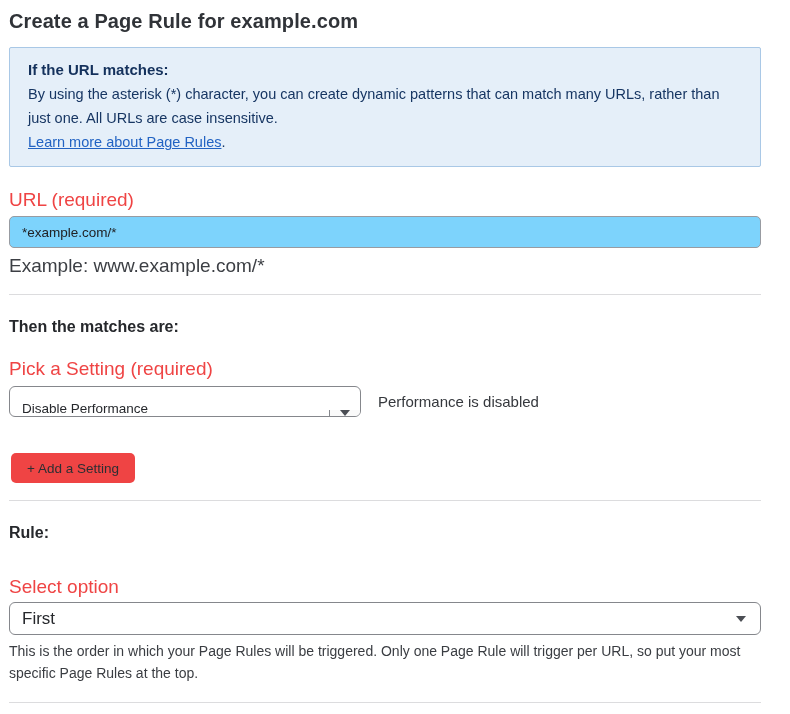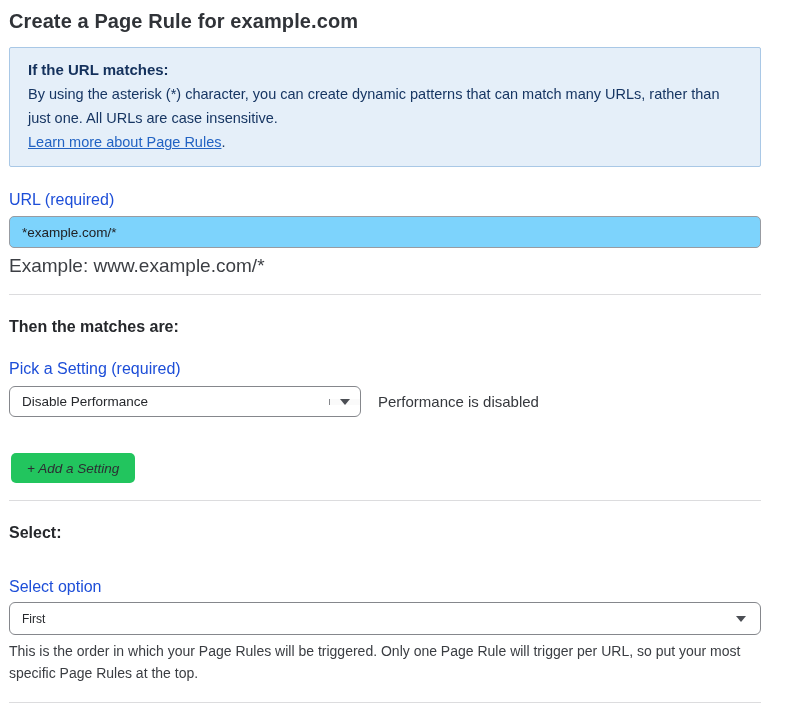--- a/index.html
+++ b/index.html
@@ -40,22 +40,22 @@
     color: #14315c;
   }
   .info-box .info-link {
     color: #2263c3;
     text-decoration: underline;
     cursor: pointer;
   }
   
   .field-label {
     margin-top: 25px;
-    font-size: 16px;
-    color: #1d4ed8;
+    font-size: 19px;
+    color: #ef4444;
     line-height: 16px;
   }
   .url-input {
     display: block;
     margin-top: 8px;
     width: 100%;
     height: 32px;
     background: #7dd3fc;
     border: 1px solid #989ba1;
     border-radius: 5px;
@@ -90,21 +90,21 @@
     display: flex;
     align-items: center;
   }
   .dropdown {
     width: 352px;
     height: 31px;
     background: #ffffff;
     border: 1px solid #85878c;
     border-radius: 6px;
     display: flex;
-    align-items: center;
+    align-items: flex-end;
     cursor: pointer;
     overflow: hidden;
   }
   .dropdown-value {
     flex: 1;
     display: flex;
     align-items: center;
     padding: 0 12px;
     font-size: 13.5px;
     color: #26282c;
@@ -137,23 +137,22 @@
     height: 31px;
     padding: 0 16px;
     border: none;
     border-radius: 5px;
     font-family: "Liberation Sans", sans-serif;
     font-size: 13.5px;
     cursor: pointer;
     white-space: nowrap;
   }
   .btn-gray {
-    background: #22c55e;
+    background: #ef4444;
     color: #2c2f33;
-    font-style: italic;
   }
   .btn-blue {
     background: #1a6ef5;
     color: #ffffff;
   }
   .add-setting-btn {
     margin-top: 36px;
     margin-left: 2px;
     height: 30px;
   }
@@ -162,21 +161,21 @@
     margin-top: 7px;
     width: 100%;
     height: 33px;
     background: #ffffff;
     border: 1px solid #85878c;
     border-radius: 6px;
     display: flex;
     align-items: center;
     justify-content: space-between;
     padding: 0 14px 0 12px;
-    font-size: 12px;
+    font-size: 17px;
     color: #26282c;
     cursor: pointer;
   }
   .help-text {
     margin-top: 5px;
     font-size: 14px;
     color: #3a3d42;
     line-height: 22px;
     max-width: 740px;
   }
@@ -216,21 +215,21 @@
         <span class="caret"></span>
       </div>
     </div>
     <div class="status-text">Performance is disabled</div>
   </div>
 
   <button class="btn btn-gray add-setting-btn">+ Add a Setting</button>
 
   <hr class="divider">
 
-  <div class="section-heading">Select:</div>
+  <div class="section-heading">Rule:</div>
 
   <div class="field-label" style="margin-top: 37px;">Select option</div>
   <div class="order-select">
     <span>First</span>
     <span class="caret"></span>
   </div>
   <div class="help-text">This is the order in which your Page Rules will be triggered. Only one Page Rule will trigger per URL, so put your most specific Page Rules at the top.</div>
 
   <hr class="divider lg">
 

